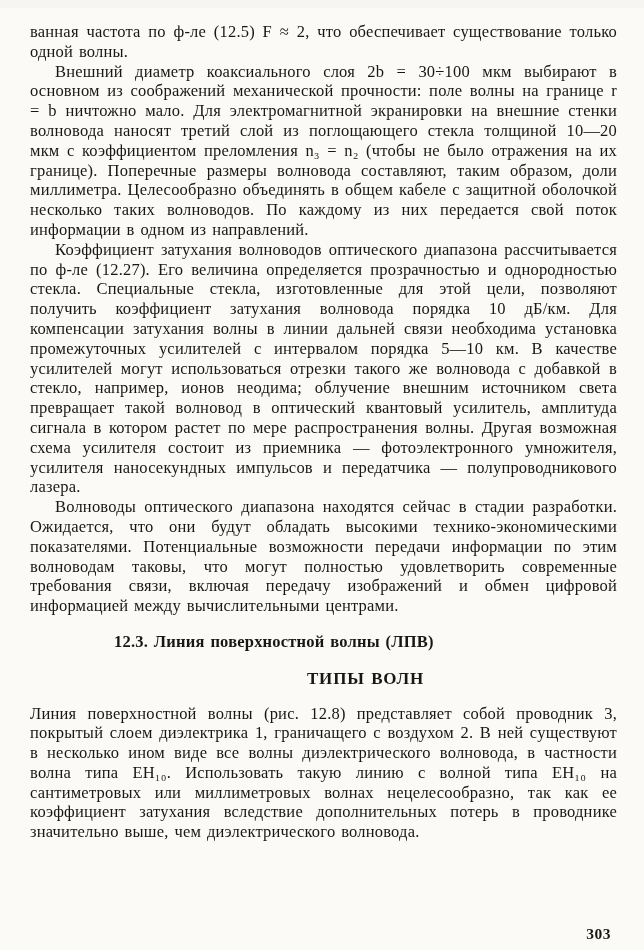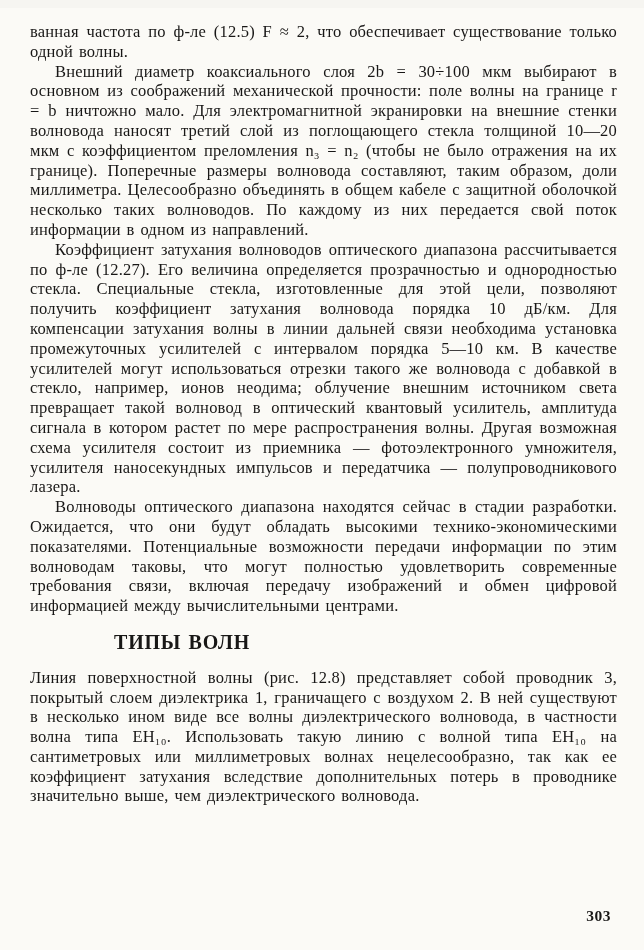--- a/index.html
+++ b/index.html
@@ -33,47 +33,48 @@
   }
   .section-heading {
     margin: 16px 0 0 84px;
     font-size: 16.5px;
     font-weight: bold;
     text-align: left;
     letter-spacing: 0.2px;
   }
   .subsection-heading {
     margin: 17px 0 15px 84px;
-    font-size: 20px;
+    font-size: 17px;
     font-weight: bold;
-    text-align: left;
+    text-align: center;
     letter-spacing: 0.8px;
   }
   .page-number {
     position: absolute;
     right: 33px;
-    bottom: 32px;
+    bottom: 14px;
     font-size: 15.5px;
     font-weight: bold;
     letter-spacing: 0.5px;
   }
 </style>
 </head>
 <body>
 
 <div class="page">
 
   <p class="para flush">ванная частота по ф-ле (12.5) F ≈ 2, что обеспечивает существование только одной волны.</p>
 
   <p class="para">Внешний диаметр коаксиального слоя 2b = 30÷100 мкм выбирают в основном из соображений механической прочности: поле волны на границе r = b ничтожно мало. Для электромагнитной экранировки на внешние стенки волновода наносят третий слой из поглощающего стекла толщиной 10—20 мкм с коэффициентом преломления n₃ = n₂ (чтобы не было отражения на их границе). Поперечные размеры волновода составляют, таким образом, доли миллиметра. Целесообразно объединять в общем кабеле с защитной оболочкой несколько таких волноводов. По каждому из них передается свой поток информации в одном из направлений.</p>
 
   <p class="para">Коэффициент затухания волноводов оптического диапазона рассчитывается по ф-ле (12.27). Его величина определяется прозрачностью и однородностью стекла. Специальные стекла, изготовленные для этой цели, позволяют получить коэффициент затухания волновода порядка 10 дБ/км. Для компенсации затухания волны в линии дальней связи необходима установка промежуточных усилителей с интервалом порядка 5—10 км. В качестве усилителей могут использоваться отрезки такого же волновода с добавкой в стекло, например, ионов неодима; облучение внешним источником света превращает такой волновод в оптический квантовый усилитель, амплитуда сигнала в котором растет по мере распространения волны. Другая возможная схема усилителя состоит из приемника — фотоэлектронного умножителя, усилителя наносекундных импульсов и передатчика — полупроводникового лазера.</p>
 
   <p class="para">Волноводы оптического диапазона находятся сейчас в стадии разработки. Ожидается, что они будут обладать высокими технико-экономическими показателями. Потенциальные возможности передачи информации по этим волноводам таковы, что могут полностью удовлетворить современные требования связи, включая передачу изображений и обмен цифровой информацией между вычислительными центрами.</p>
 
+  <h3 class="section-heading">12.3. Линия поверхностной волны (ЛПВ)</h3>
 
   <h4 class="subsection-heading">ТИПЫ ВОЛН</h4>
 
   <p class="para flush">Линия поверхностной волны (рис. 12.8) представляет собой проводник 3, покрытый слоем диэлектрика 1, граничащего с воздухом 2. В ней существуют в несколько ином виде все волны диэлектрического волновода, в частности волна типа EH₁₀. Использовать такую линию с волной типа EH₁₀ на сантиметровых или миллиметровых волнах нецелесообразно, так как ее коэффициент затухания вследствие дополнительных потерь в проводнике значительно выше, чем диэлектрического волновода.</p>
 
 
   <div class="page-number">303</div>
 
 </div>
 

